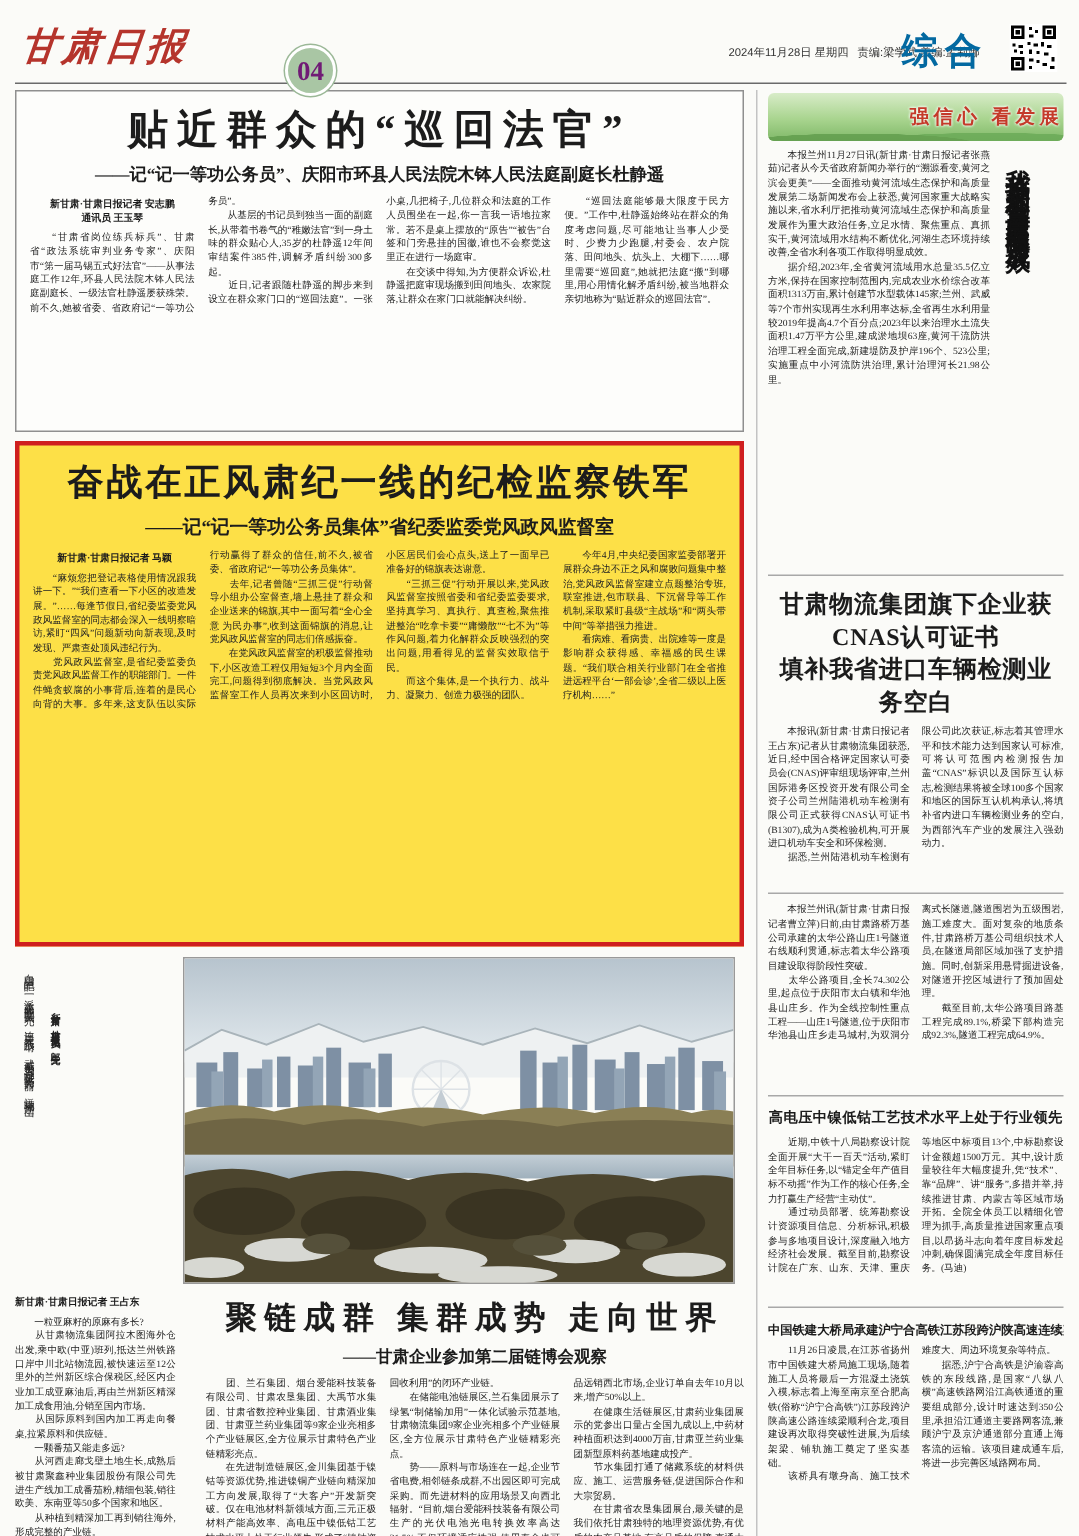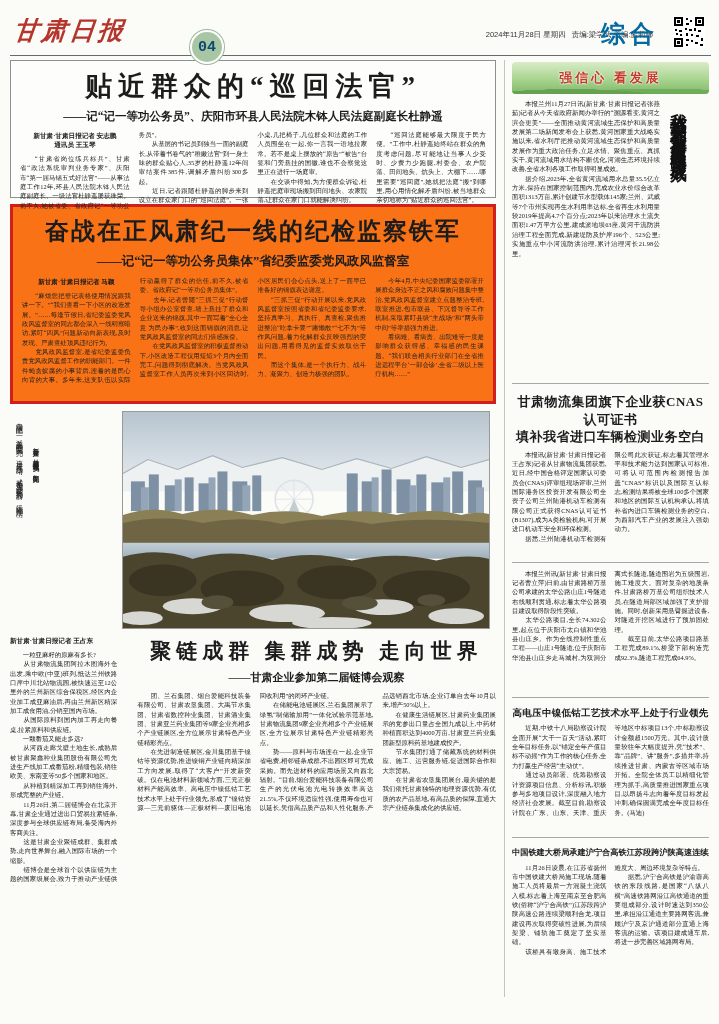--- a/index.html
+++ b/index.html
@@ -9,50 +9,50 @@
     font-family:"Liberation Serif","DejaVu Serif",serif; overflow:hidden;
     position:relative;
   }
   .page { width:719px; height:1024px; padding:6px 8px 4px 10px; }
 
   
   .hdr { position:relative; height:50px; border-bottom:1px solid #6a6a6a; margin-bottom:4px; }
   .masthead { position:absolute; left:4px; top:8px; font-size:25px; font-weight:bold; font-style:italic;
     color:#b5342c; letter-spacing:3px; transform:skewX(-6deg); font-family:"DejaVu Serif",serif; }
   .pagenum-badge { position:absolute; left:180px; top:24px; width:34px; height:34px; border-radius:50%;
-    background:#a9c6a4; color:#0c4a6e; font-weight:bold; font-size:15px; display:flex; align-items:center;
+    background:#a9c6a4; color:#701a75; font-weight:bold; font-size:18px; display:flex; align-items:center;
     justify-content:center; border:2px solid #fff; box-shadow:0 0 0 1px #9bb897; z-index:2;
-    font-family:Liberation Mono, monospace; }
+    font-family:Liberation Serif, serif; }
   .hdr-right { position:absolute; right:58px; top:24px; font-size:7.5px; color:#333;
     font-family:"Liberation Sans",sans-serif; white-space:nowrap; }
   .hdr-right span { margin-left:4px; }
   .section-label { position:absolute; right:62px; top:14px; font-size:24px; font-weight:bold;
     color:#0369a1; letter-spacing:5px; font-family:"Liberation Sans",sans-serif; right:52px; top:12px; }
   .qr { position:absolute; right:6px; top:10px; width:32px; height:32px; }
 
   
   .content { display:flex; gap:8px; }
   .main-col { width:486px; }
   .sidebar { width:205px; border-left:1px solid #c3c3c3; padding-left:7px; }
 
   
   .byline { text-align:center; font-weight:bold; font-size:6.6px; margin:2px 0 4px; white-space:pre-wrap; }
   .bodytxt { font-size:6.4px; line-height:1.46; text-align:justify; white-space:pre-wrap; color:#222; }
   .cols4 { column-count:4; column-gap:9px; overflow:hidden; }
   .cols3 { column-count:3; column-gap:9px; overflow:hidden; }
   .cols2 { column-count:2; column-gap:8px; overflow:hidden; }
 
   
-  .art1 { border:1px solid #8f8f8f; padding:7px 9px 5px; height:138px; background:#fdfdfb; }
+  .art1 { border:1px solid #8f8f8f; padding:7px 9px 5px; height:228px; background:#fdfdfb; }
   .art1 h1 { text-align:center; font-size:27px; font-weight:bold; letter-spacing:6px; }
   .art1 .sub { text-align:center; font-size:11.5px; font-weight:bold; margin:5px 0 6px; }
   .art1 .cols4 { height:112px; }
 
   
-  .art2 { border:3px solid #cf1f1f; padding:8px 9px 1px; height:200px; margin-top:6px; background:#f97316; }
+  .art2 { border:3px solid #cf1f1f; padding:8px 9px 1px; height:337px; margin-top:6px; background:#fde047; }
   .art2 h1 { text-align:center; font-size:24px; font-weight:bold; letter-spacing:2px; }
   .art2 .sub { text-align:center; font-size:12.5px; font-weight:bold; margin:6px 0 6px; }
   .art2 .cols4 { height:180px; }
 
   
   .photo-block { display:flex; margin-top:7px; height:218px; }
   .photo-caption-wrap { width:112px; display:flex; justify-content:flex-start; padding:6px 4px 0 2px; gap:5px; }
   .vtext { writing-mode:vertical-rl; text-orientation:upright; font-size:7px; line-height:13px;
     letter-spacing:1.5px; height:205px; color:#222; }
   .vcredit { writing-mode:vertical-rl; text-orientation:upright; font-size:6.5px; line-height:12px;
@@ -66,32 +66,32 @@
   .art4-left .bodytxt { height:236px; overflow:hidden; }
   .art4-right { width:368px; }
   .art4-right h1 { text-align:center; font-size:21px; font-weight:bold; letter-spacing:5px; margin-top:2px; }
   .art4-right .sub { text-align:center; font-size:11px; font-weight:bold; margin:5px 0 6px; }
   .art4-right .cols3 { height:212px; }
 
   
   .sb-sec { padding:2px 0 4px; }
   .sb-divider { border:none; border-top:1px solid #a8a8a8; margin:4px 0; }
   .banner { height:32px; border-radius:4px; background:linear-gradient(180deg,#d8ecc8 0%,#a8d48e 55%,#7fb868 100%);
-    display:flex; align-items:center; justify-content:center; position:relative; overflow:hidden; margin-bottom:5px; }
+    display:flex; align-items:center; justify-content:flex-end; position:relative; overflow:hidden; margin-bottom:5px; }
   .banner::after { content:""; position:absolute; left:0; right:0; bottom:0; height:10px;
     background:radial-gradient(ellipse at 30% 120%, #5f9c4c 40%, transparent 41%),
                radial-gradient(ellipse at 75% 130%, #6aa957 45%, transparent 46%); opacity:.8; }
   .banner-text { font-size:13px; font-weight:bold; color:#c43a2a; letter-spacing:3px; z-index:1;
     text-shadow:0 0 2px #fff,0 0 2px #fff; font-family:"Liberation Sans",sans-serif; }
   .water-flex { display:flex; }
   .water-body { width:148px; height:276px; overflow:hidden; }
   .vheadline { writing-mode:vertical-rl; text-orientation:upright; font-size:16.5px; font-weight:bold;
     letter-spacing:3px; line-height:25px; height:272px; margin-left:6px; color:#111; }
   .sb-h2 { text-align:center; font-weight:bold; line-height:1.35; margin:3px 0 4px; }
-  .h-cnas { font-size:13px; letter-spacing:.5px; }
+  .h-cnas { font-size:16px; letter-spacing:.5px; }
   .h-taihua { font-size:13px; letter-spacing:1px; }
   .h-zhongtie { font-size:9.5px; letter-spacing:.3px; }
   .h-daqiao { font-size:8.2px; white-space:nowrap; overflow:hidden; }
   .cnas-body { height:104px; }
   .taihua-body { height:120px; }
   .zhongtie-body { height:106px; }
   .daqiao-body { height:130px; }
 </style>
 </head>
 <body>

